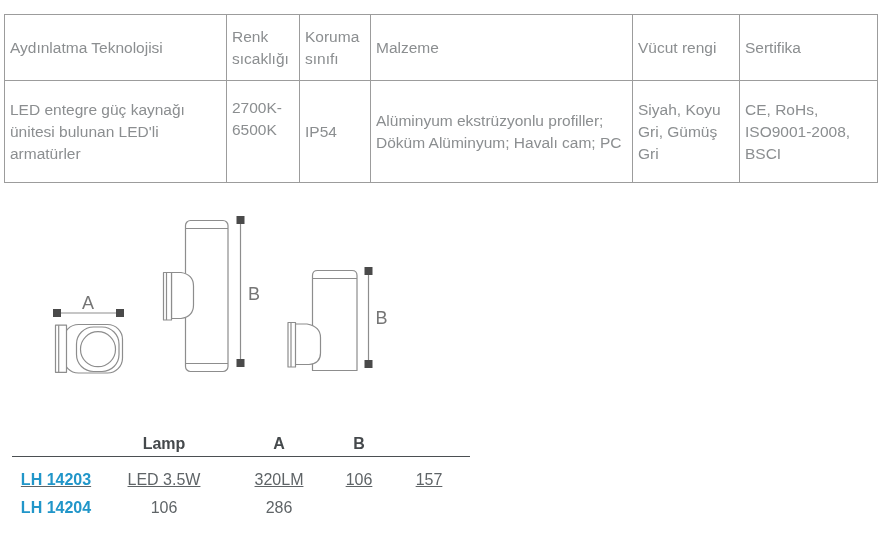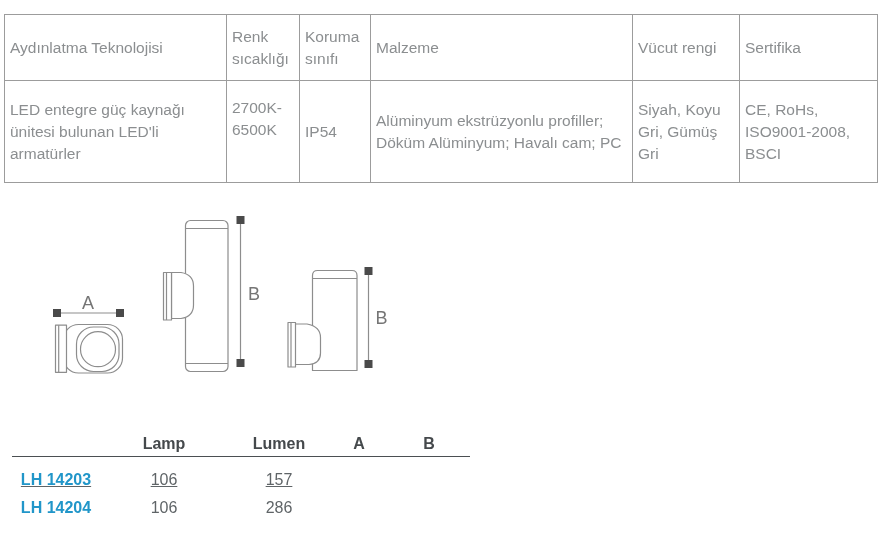--- a/index.html
+++ b/index.html
@@ -149,27 +149,28 @@
         <rect x="364.5" y="360" width="8" height="8" fill="#4a4a4a" stroke="none"></rect>
       </g>
       <text class="dim-label" x="375.5" y="324" stroke="none" fill="#757575">B</text>
     </g>
   </svg>
 
   <div class="product-table">
     <div class="pt-row pt-head">
       <div class="pt-cell"></div>
       <div class="pt-cell">Lamp</div>
-      <div class="pt-cell">Lumen</div>
       <div class="pt-cell">A</div>
       <div class="pt-cell">B</div>
     </div>
 
     <div class="pt-row pt-data pt-data-1">
       <div class="pt-cell pt-code">LH 14203</div>
+      <div class="pt-cell">LED 3.5W</div>
+      <div class="pt-cell">320LM</div>
       <div class="pt-cell">106</div>
       <div class="pt-cell">157</div>
     </div>
 
     <div class="pt-row pt-data">
       <div class="pt-cell pt-code">LH 14204</div>
       <div class="pt-cell">106</div>
       <div class="pt-cell">286</div>
     </div>
   </div>

